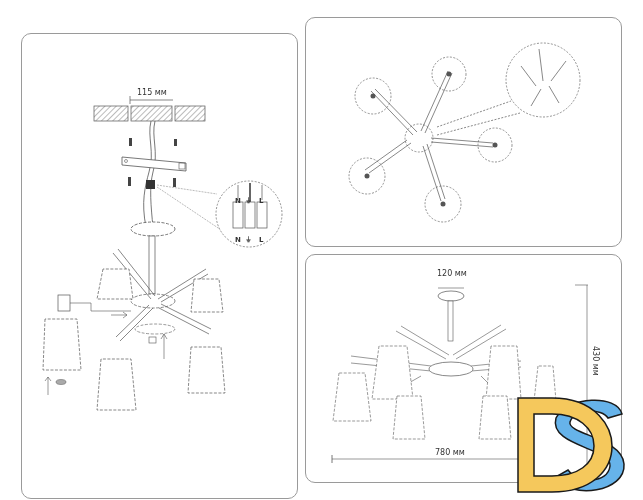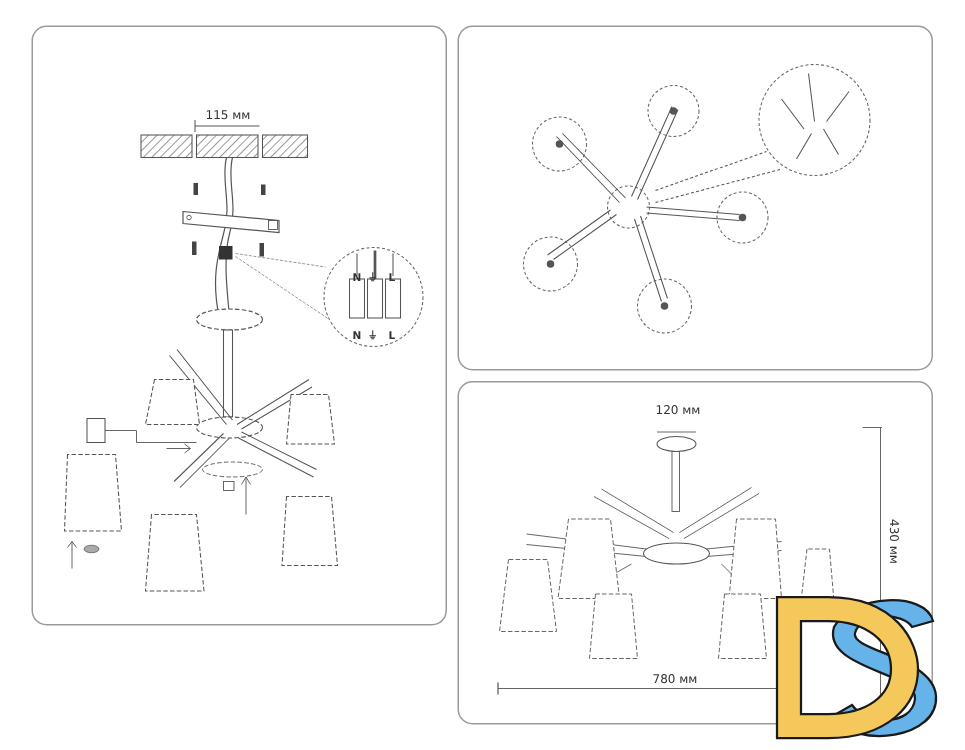--- a/index.html
+++ b/index.html
@@ -1,18 +1,18 @@
 <!DOCTYPE html>
 <html><head>
 <meta charset="utf-8">
 <style>
   html, body { margin:0; padding:0; background:#ffffff; }
   body { width:643px; height:500px; position:relative; overflow:hidden; font-family:"DejaVu Sans", sans-serif; }
   .panel { position:absolute; border:1.2px solid #9a9a9a; border-radius:10px; background:#fff; box-sizing:border-box; }
-  #panel-left { left:21px; top:17px; width:277px; height:400px; }
+  #panel-left { left:21px; top:33px; width:277px; height:466px; }
   #panel-top-right { left:305px; top:17px; width:317px; height:230px; }
   #panel-bottom-right { left:305px; top:254px; width:317px; height:229px; }
   svg.drawing { position:absolute; left:0; top:0; }
   .dim { font-size:8px; fill:#333; font-family:"DejaVu Sans", sans-serif; }
   .lbl { font-size:7px; fill:#333; font-family:"DejaVu Sans", sans-serif; font-weight:bold; }
   #logo { position:absolute; left:512px; top:388px; width:118px; height:108px; }
 </style>
 </head>
 <body>
 

